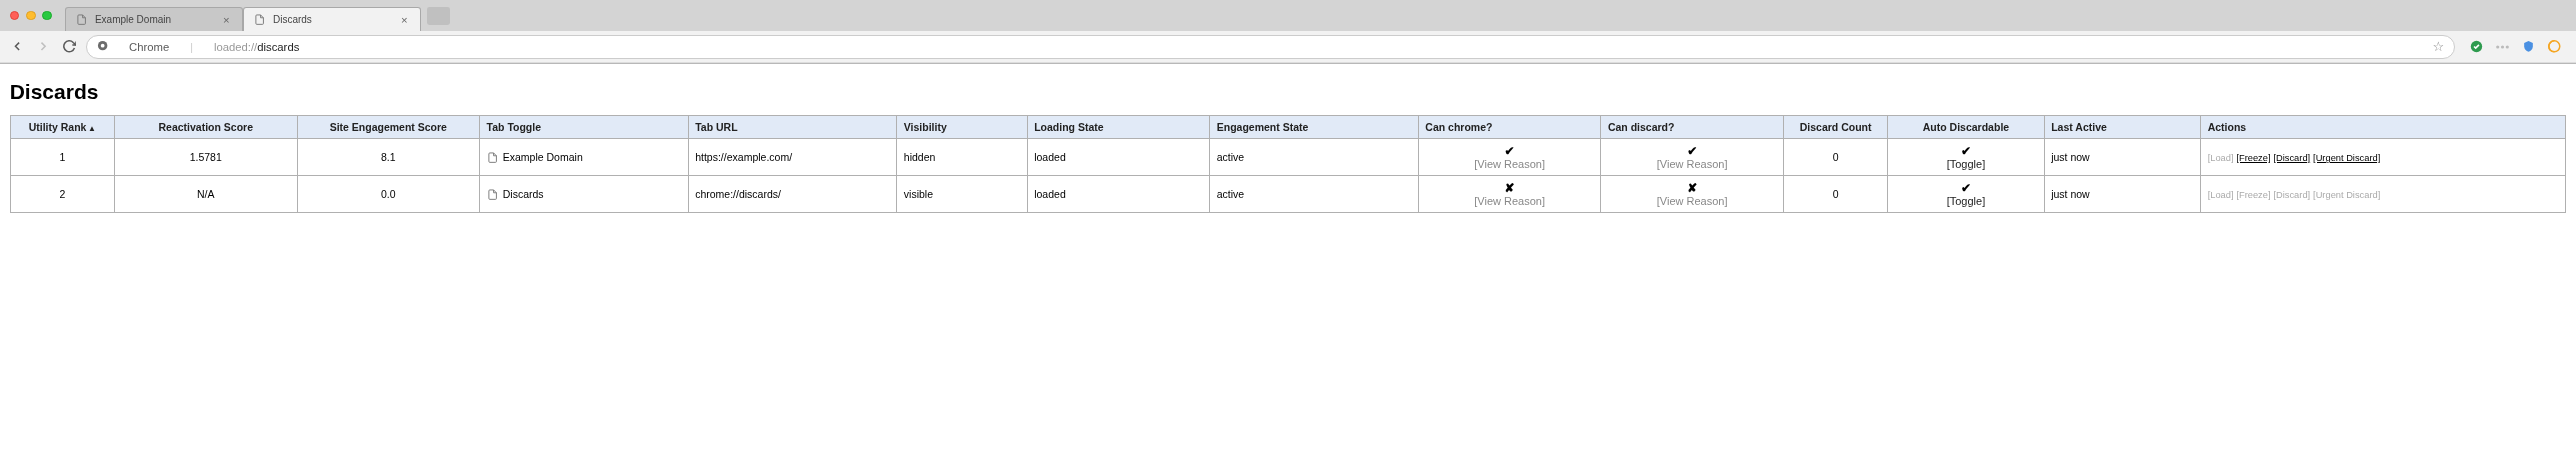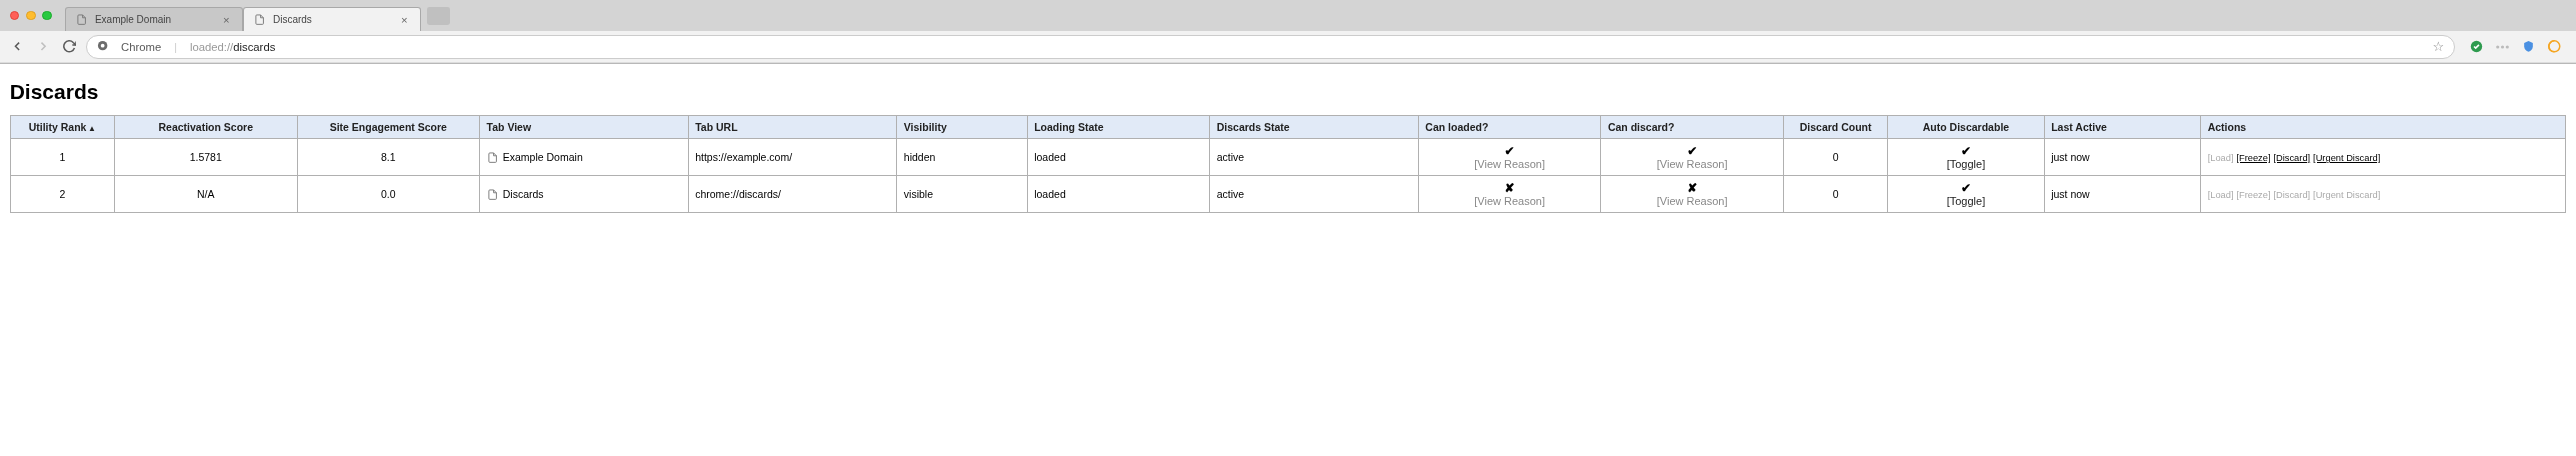--- a/index.html
+++ b/index.html
@@ -16,21 +16,21 @@
 .tabs { display: flex; align-items: flex-end; height: 31px; }
 .tab { display: flex; align-items: center; height: 24px; padding: 0 9.7px; min-width: 178px; background: #c8c8c8; border: 0.8px solid #a8a8a8; border-bottom: none; border-radius: 3.2px 3.2px 0 0; margin-right: 0px; font-size: 10px; color: #444; position: relative; }
 .tab.active { background: #f2f2f2; border-color: #a8a8a8; }
 .tab .favicon { width: 13px; height: 13px; margin-right: 6.5px; display: flex; align-items: center; justify-content: center; }
 .tab .tab-close { margin-left: auto; width: 11.3px; height: 11.3px; display: flex; align-items: center; justify-content: center; color: #666; font-size: 11.3px; }
 .tab-new { width: 22.6px; height: 18px; background: #c0c0c0; border-radius: 2.4px; margin-left: 6.5px; align-self: center; }
 
 .toolbar { height: 32px; background: #f2f2f2; display: flex; align-items: center; padding: 0 8px; gap: 8px; border-bottom: 0.8px solid #ddd; }
 .nav-btn { width: 18px; height: 18px; display: flex; align-items: center; justify-content: center; color: #5a5a5a; }
 .nav-btn.disabled { color: #bfbfbf; }
-.addr-bar { flex: 1; height: 24px; background: #fff; border: 0.8px solid #ccc; border-radius: 13px; display: flex; align-items: center; padding: 0 9.7px; gap: 13px; }
+.addr-bar { flex: 1; height: 24px; background: #fff; border: 0.8px solid #ccc; border-radius: 13px; display: flex; align-items: center; padding: 0 9.7px; gap: 21px; }
 .addr-chrome-label { color: #5a5a5a; font-size: 11.3px; }
 .addr-divider { color: #ccc; }
 .addr-text { color: #999; font-size: 11.3px; }
 .addr-text .bold { color: #222; }
 .addr-star { margin-left: auto; color: #888; font-size: 13px; }
 .ext-icons { display: flex; gap: 11.3px; align-items: center; padding: 0 6.5px; }
 .ext-icon { width: 14.6px; height: 14.6px; display:flex; align-items:center; justify-content:center; }
 
 
 .page { padding: 9.7px 9.7px; }
@@ -166,26 +166,26 @@
         <col class="c-dcount">
         <col class="c-auto">
         <col class="c-last">
         <col class="c-actions">
     </colgroup>
     <thead>
       <tr>
         <th class="center"><span>Utility Rank</span><span class="sort-ind">▲</span></th>
         <th class="center">Reactivation Score</th>
         <th class="center">Site Engagement Score</th>
-        <th>Tab View</th>
+        <th>Tab Toggle</th>
         <th>Tab URL</th>
         <th>Visibility</th>
         <th>Loading State</th>
-        <th>Discards State</th>
-        <th>Can loaded?</th>
+        <th>Engagement State</th>
+        <th>Can chrome?</th>
         <th>Can discard?</th>
         <th class="center">Discard Count</th>
         <th class="center">Auto Discardable</th>
         <th>Last Active</th>
         <th>Actions</th>
       </tr>
     </thead>
     <tbody id="table-body">
         <tr>
           <td class="center">1</td>

